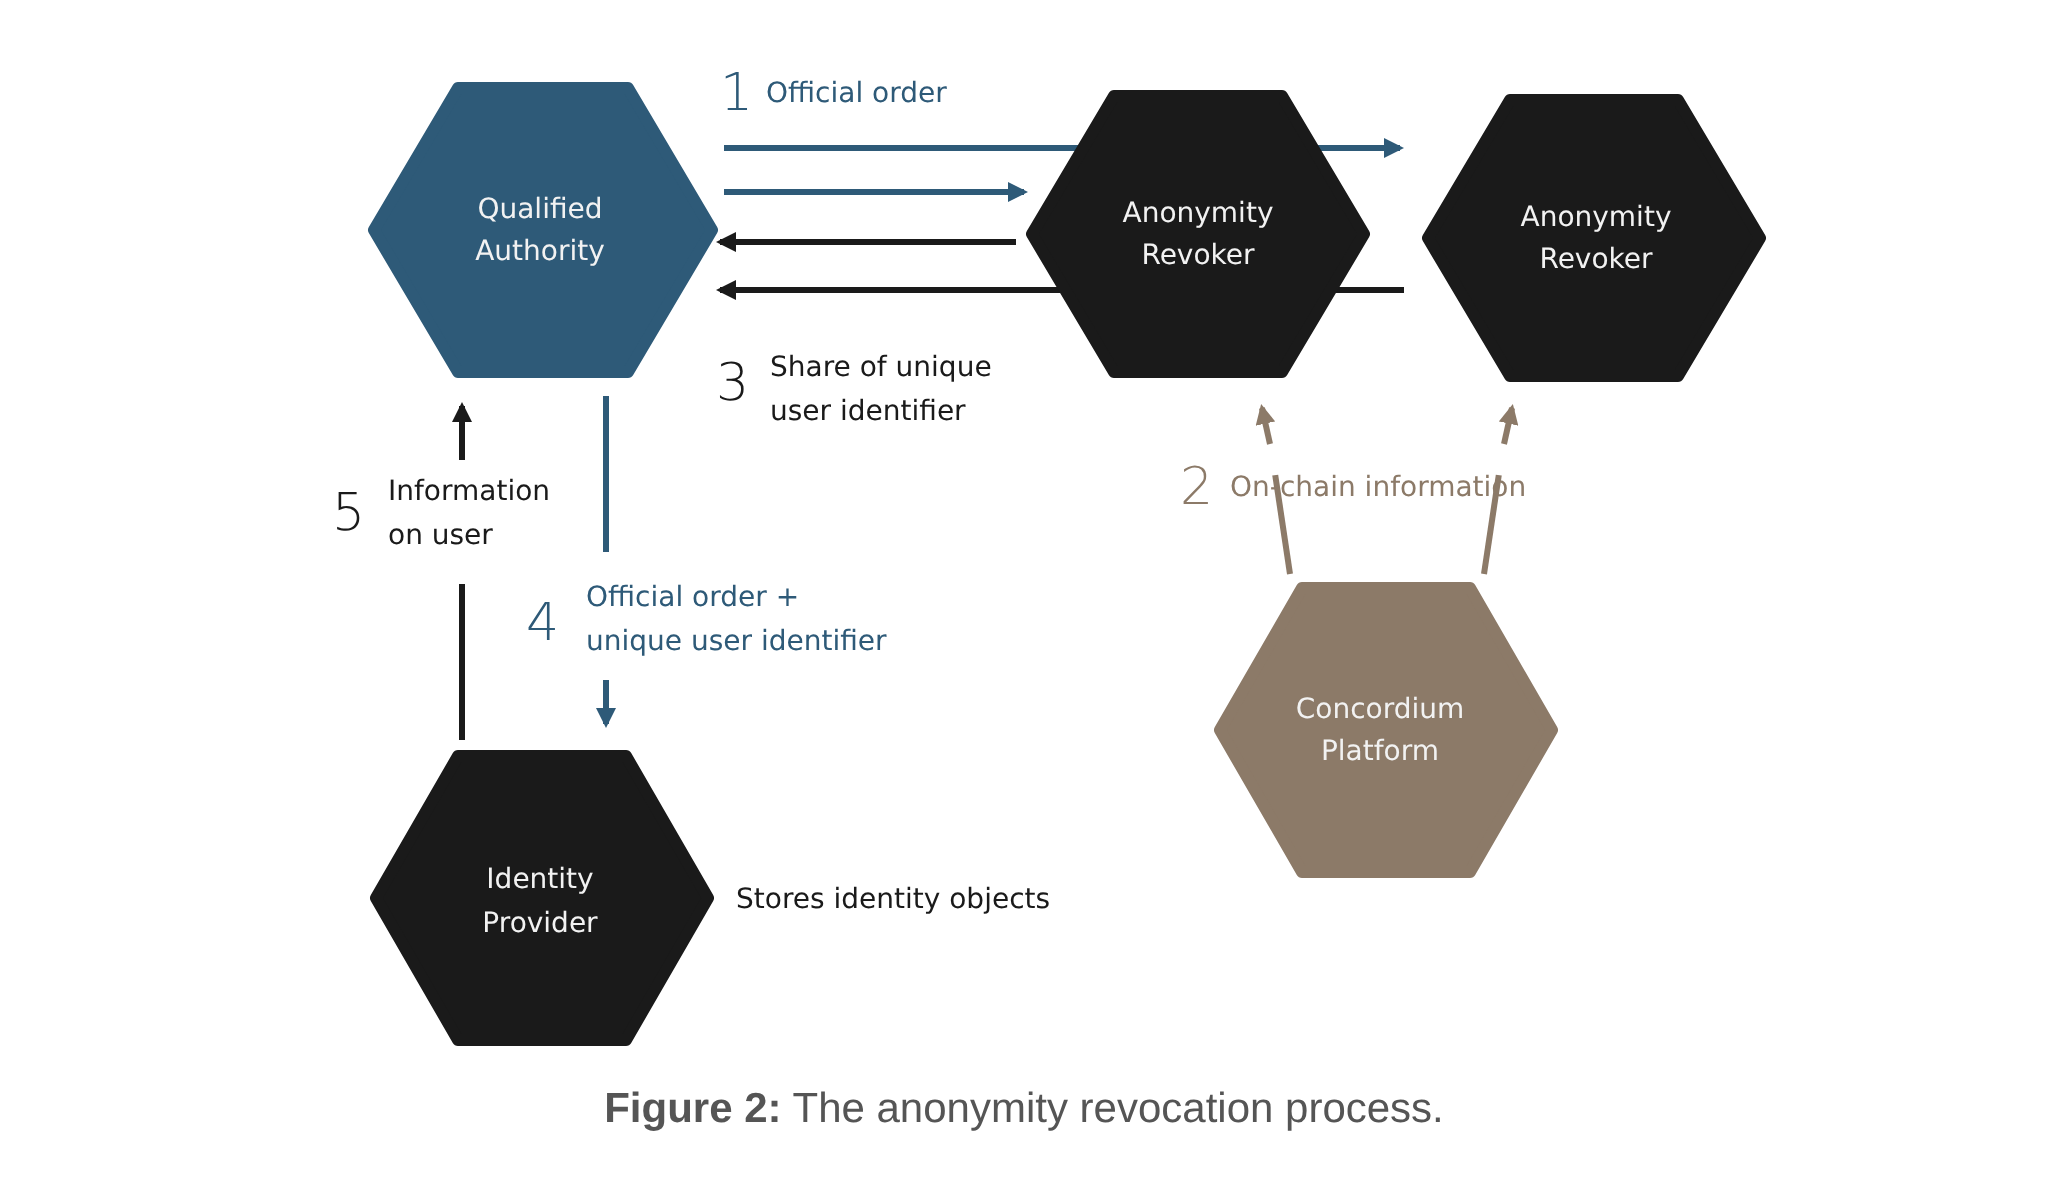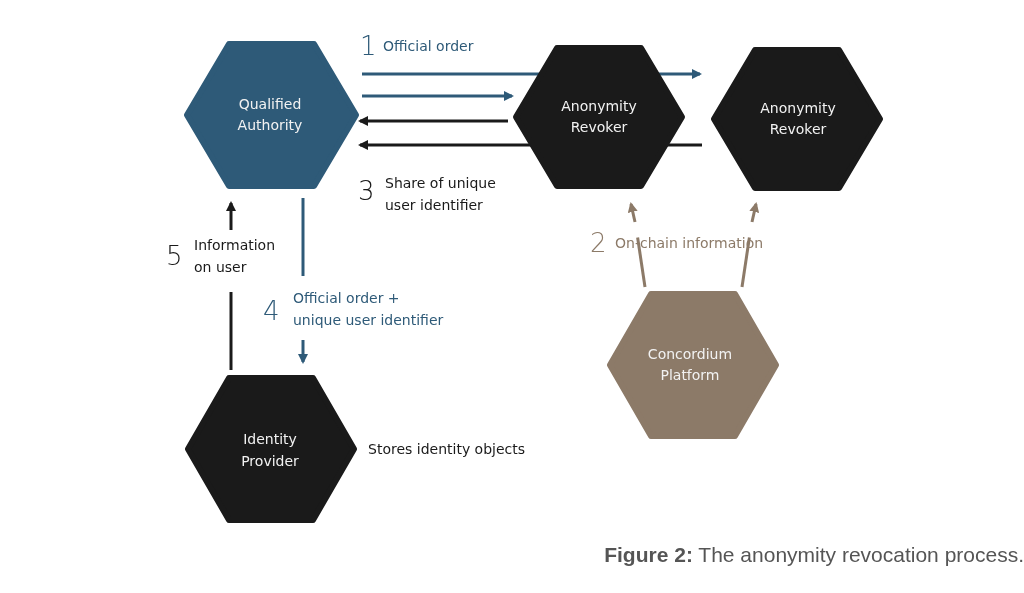--- a/index.html
+++ b/index.html
@@ -1,21 +1,21 @@
 <!DOCTYPE html>
 <html><head>
 <meta charset="utf-8">
 <style>
   html, body { margin:0; padding:0; background:#ffffff; }
   body { width:1024px; height:593px; position:relative; overflow:hidden; font-family:"DejaVu Sans", sans-serif; }
   svg { position:absolute; left:0; top:0; }
   .node-text { font-family:"DejaVu Sans", sans-serif; font-size:14px; fill:#f2f2f2; text-anchor:middle; }
   .lbl { font-family:"DejaVu Sans", sans-serif; font-size:14px; }
   .num { font-family:"DejaVu Sans", sans-serif; font-size:26px; font-weight:300; }
-  .caption { position:absolute; left:0; width:1024px; top:543px; text-align:right; font-family:"Liberation Sans", sans-serif; font-size:21px; color:#555555; }
+  .caption { position:absolute; left:0; width:1024px; top:543px; text-align:center; font-family:"Liberation Sans", sans-serif; font-size:21px; color:#555555; }
   .caption b { font-weight:bold; }
 </style>
 </head>
 <body>
 
 <svg width="1024" height="593">
   <defs>
     <marker id="ah-blue" markerWidth="10" markerHeight="10" refX="8" refY="5" orient="auto" markerUnits="userSpaceOnUse">
       <path d="M0,0 L10,5 L0,10 z" fill="#2e5a78"></path>
     </marker>

